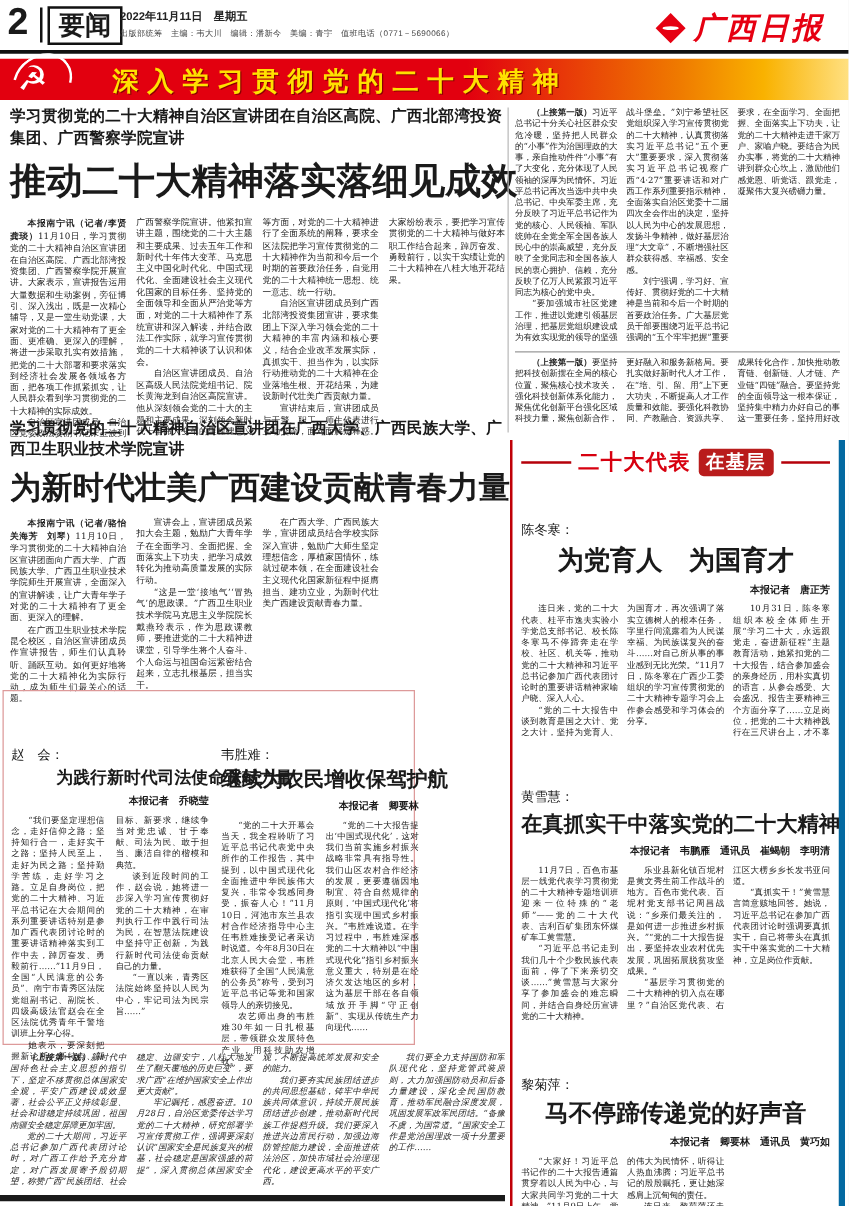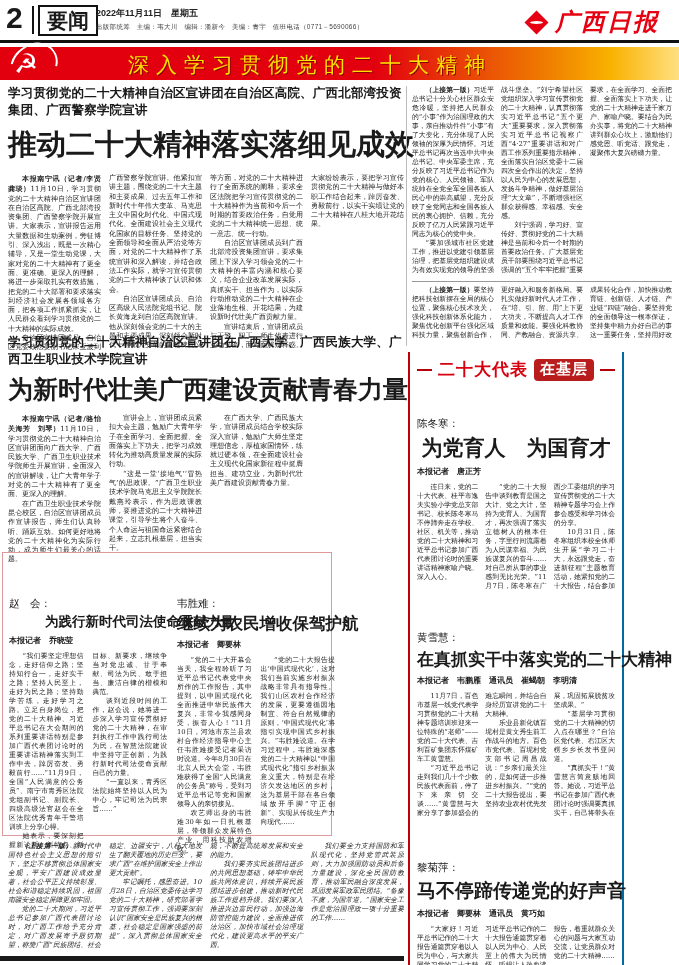--- a/index.html
+++ b/index.html
@@ -25,37 +25,37 @@
   .logo-text { font-size:24px; font-weight:bold; font-style:italic; color:#e60012; letter-spacing:2px; }
   .masthead-rule { left:0; top:40px; width:679px; height:3px; background:#111; }
 
   
   #banner { left:0; top:47px; width:679px; height:33px;
     background:linear-gradient(90deg,#e2000f 0%,#e2000f 55%,#ef7a00 80%,#f9b200 90%,#ffe081 100%); }
   .emblem { position:absolute; left:14px; top:0px; width:46px; height:33px; color:#fff; }
   .emblem-glyph { font-family:"DejaVu Sans",sans-serif; font-size:27px; line-height:33px; }
   .emblem::after { content:""; position:absolute; left:-5px; top:-3px; width:46px; height:38px;
     border:2px solid #fff; border-radius:50%; border-left-color:transparent; border-bottom-color:transparent; transform:rotate(-35deg); }
-  .banner-text { position:absolute; left:90px; top:4px; width:440px; text-align:center;
-    color:#ffe100; font-size:21px; font-weight:normal; letter-spacing:7px;
+  .banner-text { position:absolute; left:90px; top:4px; width:440px; text-align:left;
+    color:#ffe100; font-size:21px; font-weight:bold; letter-spacing:7px;
     font-family:"Liberation Sans",sans-serif; text-shadow:1px 1px 0 #8b0000; }
 
   
   .kicker { font-size:12.5px; font-weight:bold; font-family:"Liberation Sans",sans-serif; letter-spacing:0.2px; }
   .headline { font-family:"Liberation Sans",sans-serif; font-weight:900; white-space:nowrap; }
   .cols { column-fill:auto; text-align:justify; overflow:hidden; color:#222; }
   .cols p { text-indent:2em; margin:0; }
   .cols .pfirst { text-indent:2em; }
   .c4 { column-count:4; column-gap:8px; }
   .c3 { column-count:3; column-gap:7px; }
   .c2 { column-count:2; column-gap:9px; }
   .fs7  { font-size:7px;   line-height:9.3px; }
   .fs68 { font-size:6.8px; line-height:9px; }
   .lead-in { font-weight:bold; }
-  .byline { text-align:left; font-weight:bold; font-size:8px; font-family:Liberation Mono, monospace; }
+  .byline { text-align:right; font-weight:bold; font-size:8px; font-family:Liberation Mono, monospace; }
   .author-label { font-weight:normal; font-size:10.5px; font-family:"Liberation Sans",sans-serif;margin-top:36px; }
 
   
   #lead-article   { left:8px;  top:85px;  width:396px; }
   #lead-article .headline { font-size:29px; margin-top:6px; }
   #lead-body      { margin-top:9px; height:184px; }
   #jump-top       { left:412px; top:86px; width:260px; height:192px; }
   #jump-rule      { left:412px; top:281px; width:260px; height:1px; background:#999; }
   #jump-mid       { left:412px; top:286px; width:260px; height:60px; }
   #vrule-main     { left:406px; top:86px; width:1px; height:260px; background:#bbb; }
@@ -69,22 +69,22 @@
   .box-article .headline { text-align:center; margin-top:2px; }
   #boxed-left  .headline { font-size:13.5px;margin-left:36px; }
   #boxed-right .headline { font-size:16.5px; }
   .box-article .byline { margin:4px 0 6px; }
   .box-cols { height:206px; }
 
   #jump-bottom { left:8px; top:842px; width:396px; height:110px; font-style:italic; }
   #bottom-bar  { left:0; top:956px; width:404px; height:5px; background:#1a1a1a; }
 
   
-  #sidebar { left:408px; top:352px; width:216px; height:613px;
-    border-left:2px solid #c00008; border-right:2px solid #0369a1; padding:6px 7px 0; }
+  #sidebar { left:408px; top:352px; width:268px; height:613px;
+    border-left:2px solid #c00008; border-right:5px solid #0369a1; padding:6px 7px 0; }
   .sb-header { display:flex; align-items:center; gap:6px; margin-bottom:6px; }
   .sb-line { flex:1; height:2px; background:#b5000a; }
   .sb-title { color:#d7000f; font-size:17px; font-weight:900; font-family:"Liberation Sans",sans-serif; letter-spacing:1px; }
   .sb-badge { background:#b91c1c; color:#fff; font-size:15px; font-weight:900; font-family:"Liberation Sans",sans-serif;
     padding:1px 6px 2px; border-radius:4px; letter-spacing:1px; }
   .sb-article { margin-bottom:14px; }
   .sb-article .headline { text-align:center; margin-top:3px; }
   #sb-a0 .headline { font-size:21px; }
   #sb-a1 .headline { font-size:17px; }
   #sb-a2 .headline { font-size:19px; }

